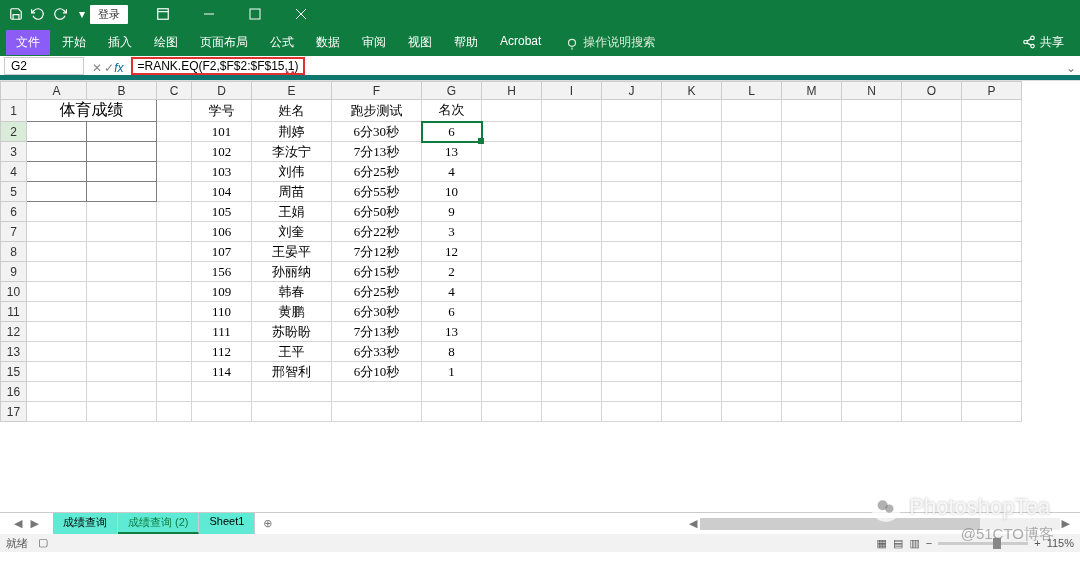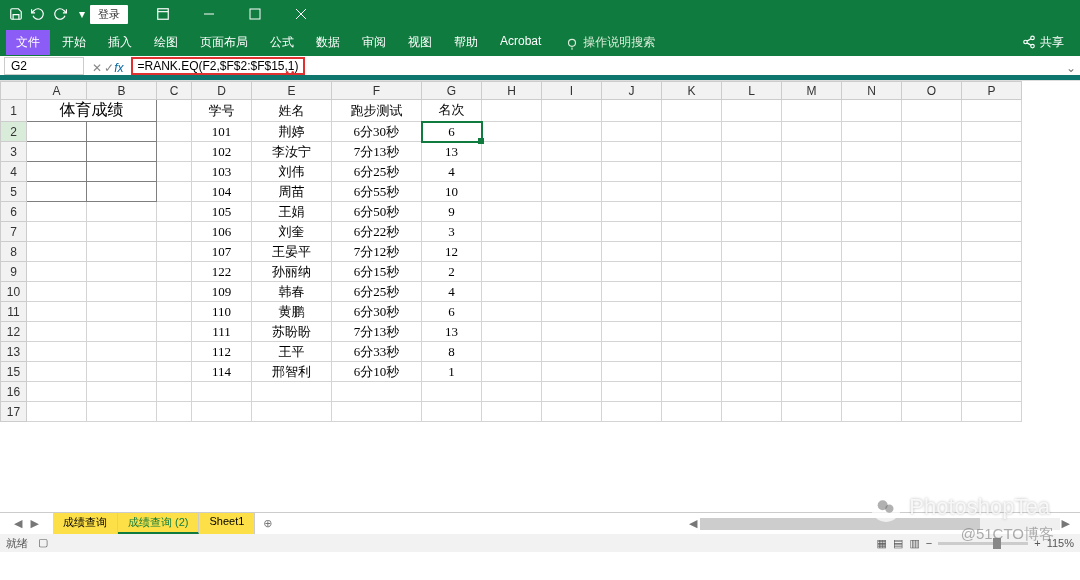--- a/index.html
+++ b/index.html
@@ -32,21 +32,21 @@
 .rowhdr { width: 26px; height: 20px; }
 td { border: 1px solid #d4d4d4; height: 20px; text-align: center; font-size: 13px; padding: 0 4px; font-family: "SimSun"; }
 td.b { border: 1.5px solid #7f7f7f; }
 .merged-title { font-family: "SimSun"; font-size: 16px; }
 .sel { border: 2px solid #0f7b3e !important; position: relative; }
 .sel::after { content: ""; position: absolute; right: -3px; bottom: -3px; width: 6px; height: 6px; background: #0f7b3e; }
 .sel-col { background: #d9ecd9; }
 .sel-row { background: #d9ecd9; }
 .sheettabs { position: absolute; bottom: 18px; left: 0; right: 0; height: 22px; background: #fff; border-top: 1px solid #ccc; display: flex; align-items: center; font-size: 11px; }
 .st-nav { display: flex; gap: 8px; padding: 0 14px; color: #777; }
-.st-tab { padding: 2px 10px; border-right: 1px solid #ccc; background: #fde047; }
+.st-tab { padding: 2px 10px; border-right: 1px solid #ccc; background: #5eead4; }
 .st-tab.active { border-bottom: 2px solid #0f7b3e; color: #0f7b3e; }
 .st-scroll { margin-left: auto; display: flex; align-items: center; gap: 2px; padding-right: 10px; color: #777; }
 .sb-track { width: 360px; height: 12px; background: #f0f0f0; position: relative; }
 .sb-thumb { position: absolute; left: 0; width: 280px; height: 12px; background: #cdcdcd; }
 .status { position: absolute; bottom: 0; left: 0; right: 0; height: 18px; background: #f2f2f2; display: flex; align-items: center; font-size: 11px; padding: 0 6px; justify-content: space-between; color: #555; }
 .zoom { display: flex; align-items: center; gap: 6px; }
 .zoom-slider { width: 90px; height: 3px; background: #ccc; position: relative; }
 .zoom-thumb { position: absolute; left: 55px; top: -4px; width: 8px; height: 11px; background: #888; }
 .watermark { position: absolute; right: 30px; bottom: 30px; color: rgba(255,255,255,0.8); font-size: 22px; display: flex; align-items: center; gap: 8px; text-shadow: 0 0 3px rgba(0,0,0,0.3); }
 .wm-sub { position: absolute; right: 26px; bottom: 8px; color: rgba(120,120,120,0.6); font-size: 15px; }
@@ -325,21 +325,21 @@
           <td></td>
           <td></td>
           <td></td>
           <td></td>
         </tr>
         <tr>
           <th class="rowhdr">9</th>
           <td></td>
           <td></td>
           <td></td>
-          <td>122</td>
+          <td>156</td>
           <td>孙丽纳</td>
           <td>6分15秒</td>
           <td>2</td>
           <td></td>
           <td></td>
           <td></td>
           <td></td>
           <td></td>
           <td></td>
           <td></td>

